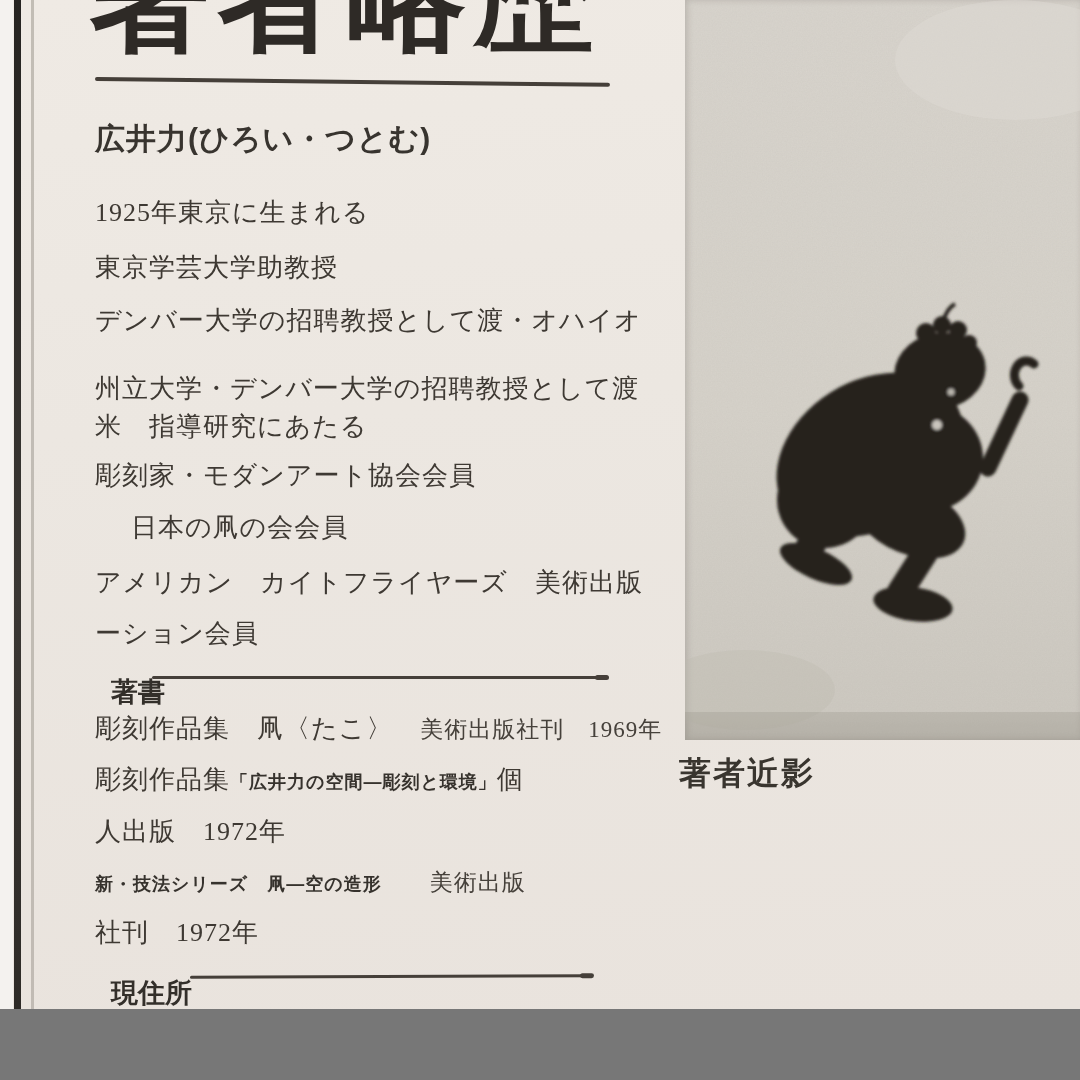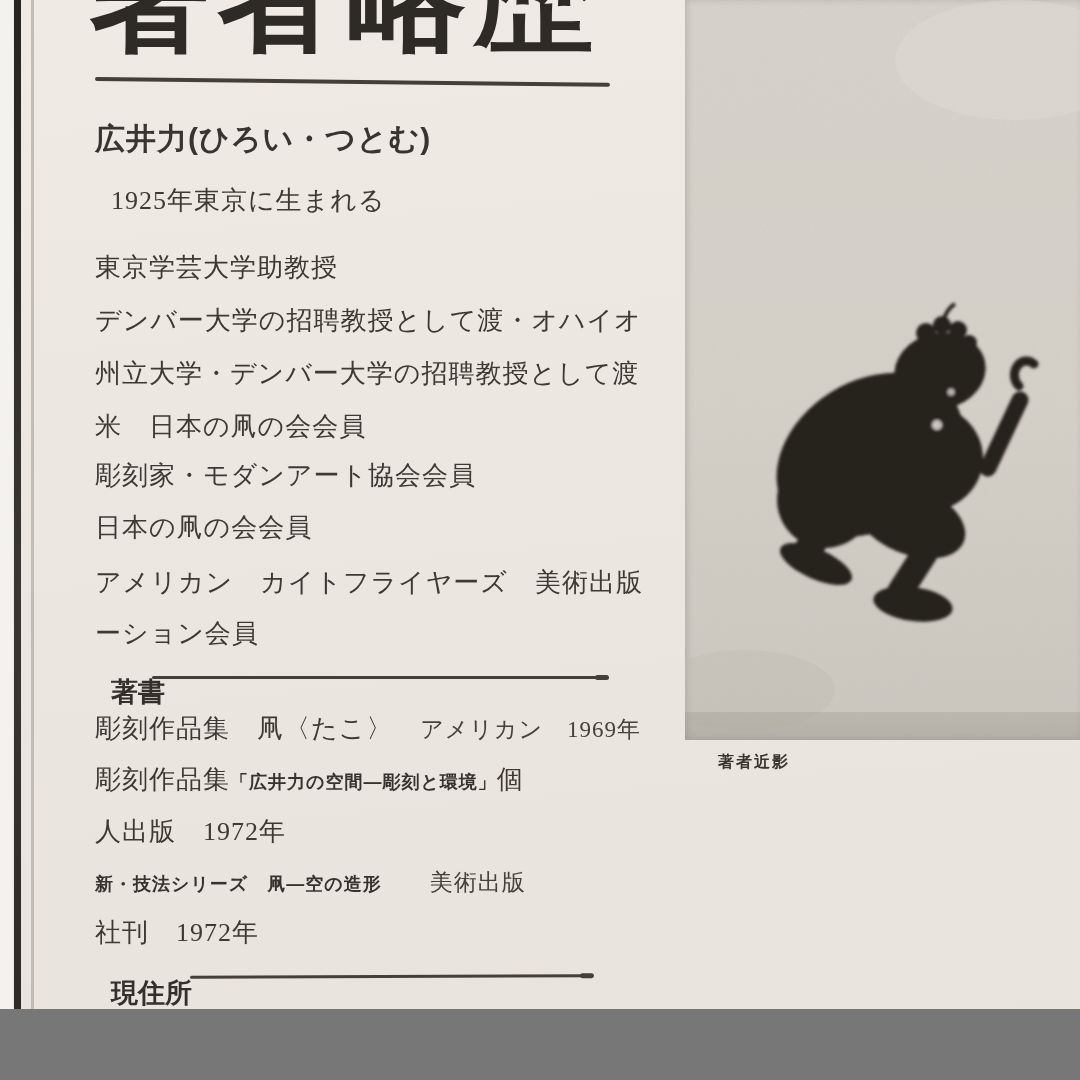--- a/index.html
+++ b/index.html
@@ -61,55 +61,55 @@
   .address-line{top:1016px;}
 
   
   .photo{
     position:absolute;left:685px;top:0;width:395px;height:740px;
     background:linear-gradient(180deg,#d8d4cd 0%,var(--photo-bg) 55%,#cdc9c1 96%,#c2beb6 100%);
     box-shadow:inset 2px 0 6px rgba(90,85,78,.25);
   }
   .photo svg{display:block;width:100%;height:100%;}
   .photo-caption{
-    position:absolute;left:718px;top:752px;margin:0;font-size:16px;
+    position:absolute;left:679px;top:752px;margin:0;font-size:32px;
     letter-spacing:2px;color:#39352f;font-weight:600;white-space:nowrap;
   }
 </style>
 </head>
 <body>
 
 <div class="stage">
 
   <div class="edge-strip"></div>
   <div class="edge-dark"></div>
   <div class="edge-thin"></div>
 
   <h1 class="page-title">著者略歴</h1>
   <div class="title-rule"></div>
 
   <p class="author-name">広井力(ひろい・つとむ)</p>
 
   <div id="bio-lines">
-      <p class="line" style="top: 184px; margin-left: 16px;">1925年東京に生まれる</p>
+      <p class="line" style="top: 196px;">1925年東京に生まれる</p>
       <p class="line" style="top: 251px;">東京学芸大学助教授</p>
       <p class="line" style="top: 304px;">デンバー大学の招聘教授として渡・オハイオ</p>
-      <p class="line" style="top: 357px;">州立大学・デンバー大学の招聘教授として渡</p>
-      <p class="line" style="top: 410px;">米　日本の凧の会会員</p>
+      <p class="line" style="top: 372px;">州立大学・デンバー大学の招聘教授として渡</p>
+      <p class="line" style="top: 410px;">米　指導研究にあたる</p>
       <p class="line" style="top: 459px;">彫刻家・モダンアート協会会員</p>
-      <p class="line" style="top: 511px;">日本の凧の会会員</p>
+      <p class="line" style="top: 511px; margin-left: 36px;">日本の凧の会会員</p>
       <p class="line" style="top: 566px;">アメリカン　カイトフライヤーズ　美術出版</p>
       <p class="line" style="top: 617px;">ーション会員</p>
     </div>
 
   <p class="section-label" style="top:662px">著書</p>
   <div class="section-rule rule-books"></div>
 
   <div id="book-lines">
-      <p class="line" style="top: 712px;"><span>彫刻作品集　凧〈たこ〉　</span><span class="s">アメリカン　1969年</span></p>
+      <p class="line" style="top: 712px;"><span>彫刻作品集　凧〈たこ〉　</span><span class="s">美術出版社刊　1969年</span></p>
       <p class="line" style="top: 763px;"><span>彫刻作品集</span><span class="b">「広井力の空間―彫刻と環境」</span><span>個</span></p>
       <p class="line" style="top: 815px;"><span>人出版　1972年</span></p>
       <p class="line" style="top: 865px;"><span class="b">新・技法シリーズ　凧―空の造形</span><span class="s">　　美術出版</span></p>
       <p class="line" style="top: 916px;"><span>社刊　1972年</span></p>
     </div>
 
   <p class="section-label" style="top:963px">現住所</p>
   <div class="section-rule rule-address"></div>
 
 

